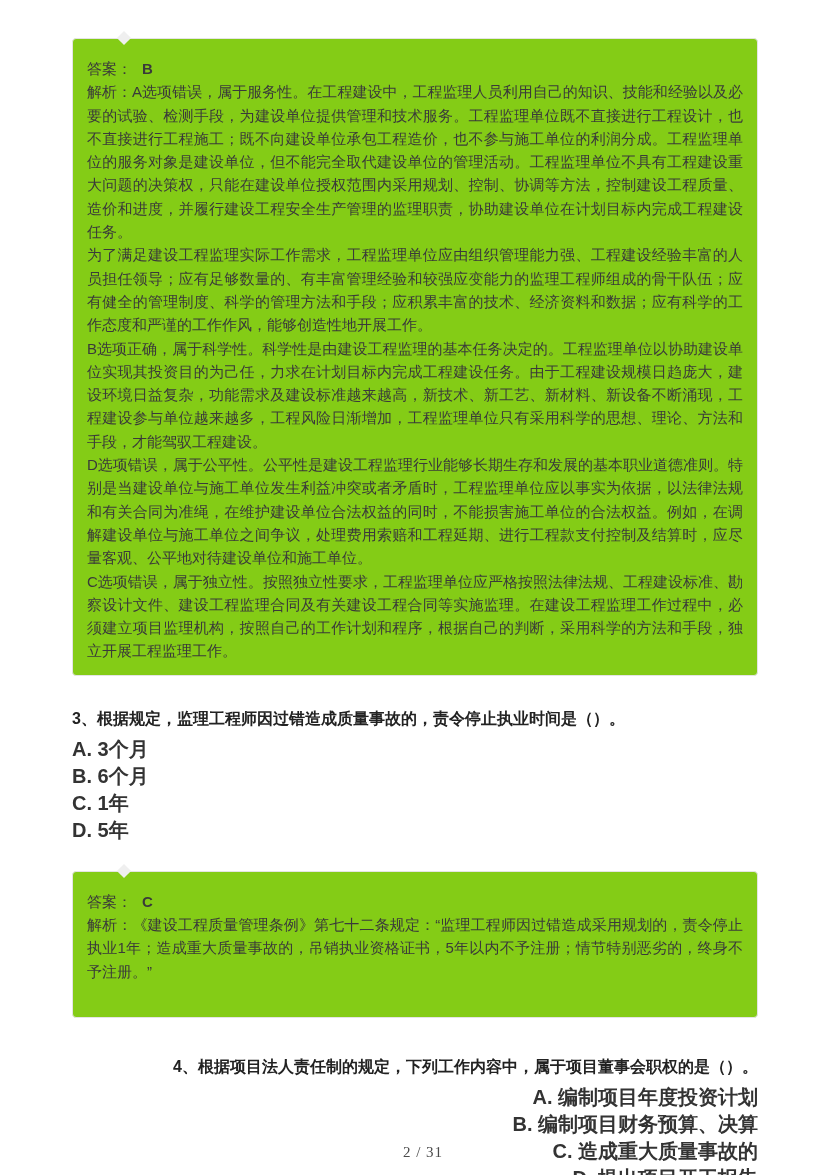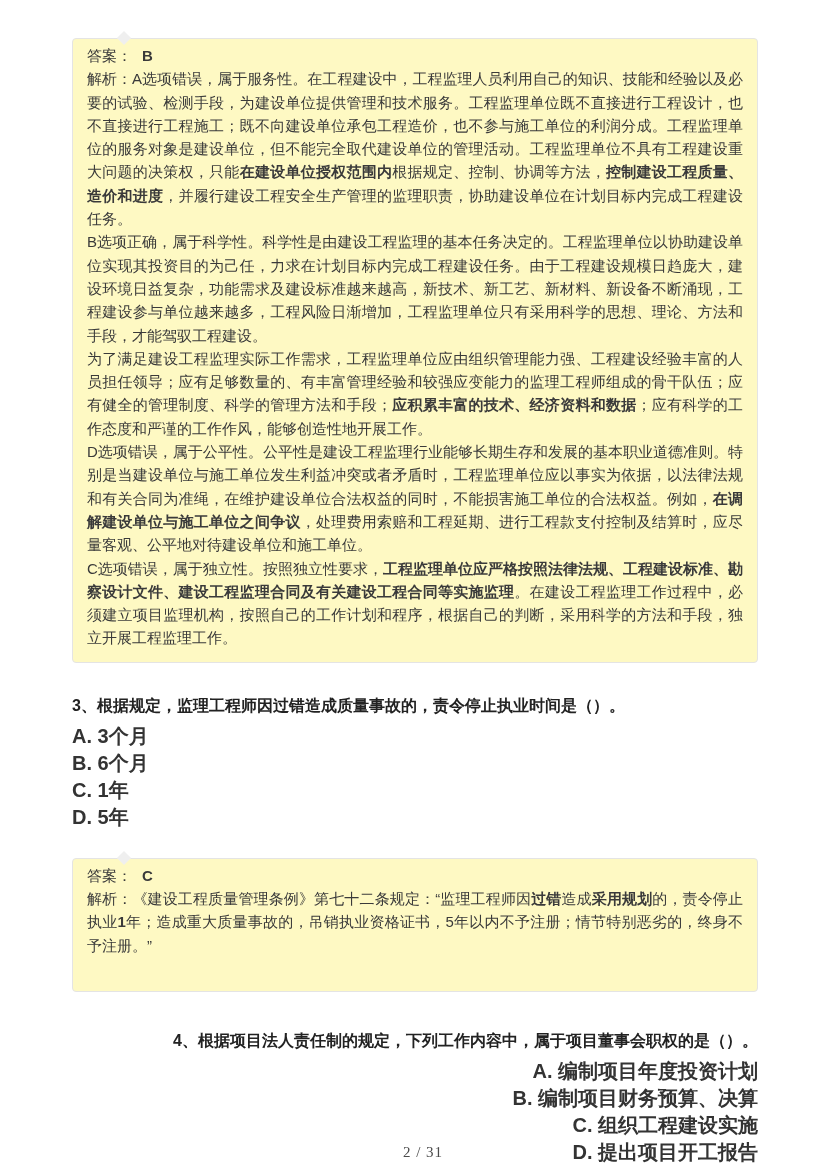--- a/index.html
+++ b/index.html
@@ -12,39 +12,39 @@
     font-family:"Liberation Sans", sans-serif;
     color:#333;
     overflow:hidden;
   }
   .content { padding:38px 72px 0 72px; }
 
   .answer-box {
     position:relative;
     border:1px solid #e4e4e4;
     border-radius:4px;
-    background:#fef9c3;
-    padding:5px 14px 12px 14px;
+    background:#84cc16;
+    padding:18px 14px 12px 14px;
     font-size:15px;
     line-height:23.3px;
     color:#3a3a3a;
     text-align:justify;
   }
   .answer-box.extra-bottom { padding-bottom:34px; }
   .notch {
     position:absolute;
     top:-6px; left:46px;
     width:10px; height:10px;
     background:#efefef;
     transform:rotate(45deg);
   }
   .ans-line { text-align:left; }
   .ans-val { font-weight:bold; margin-left:10px; }
   .para { margin:0; }
-  .b { font-weight:bold; }
+  .b { font-weight:normal; }
 
   .question-block { margin-top:32px;font-weight:bold; }
   .question-text {
     font-size:16px;
     color:#222;
     line-height:22px;
   }
   .option {
     font-size:20px;
     color:#333;
@@ -68,23 +68,23 @@
 <body>
 
 <div class="page">
   <div class="content">
 
     <div class="answer-box">
       <div class="notch"></div>
       <div class="ans-line">
         <span>答案：</span><span class="ans-val">B</span>
       </div>
-      <p class="para"><span>解析：A选项错误，属于服务性。在工程建设中，工程监理人员利用自己的知识、技能和经验以及必要的试验、检测手段，为建设单位提供管理和技术服务。工程监理单位既不直接进行工程设计，也不直接进行工程施工；既不向建设单位承包工程造价，也不参与施工单位的利润分成。工程监理单位的服务对象是建设单位，但不能完全取代建设单位的管理活动。工程监理单位不具有工程建设重大问题的决策权，只能</span><span class="b">在建设单位授权范围内</span><span>根据规定、控制、协调等方法，</span><span class="b">控制建设工程质量、造价和进度</span><span>，并履行建设工程安全生产管理的监理职责，协助建设单位在计划目标内完成工程建设任务。</span></p>
+      <p class="para"><span>解析：A选项错误，属于服务性。在工程建设中，工程监理人员利用自己的知识、技能和经验以及必要的试验、检测手段，为建设单位提供管理和技术服务。工程监理单位既不直接进行工程设计，也不直接进行工程施工；既不向建设单位承包工程造价，也不参与施工单位的利润分成。工程监理单位的服务对象是建设单位，但不能完全取代建设单位的管理活动。工程监理单位不具有工程建设重大问题的决策权，只能</span><span class="b">在建设单位授权范围内</span><span>采用规划、控制、协调等方法，</span><span class="b">控制建设工程质量、造价和进度</span><span>，并履行建设工程安全生产管理的监理职责，协助建设单位在计划目标内完成工程建设任务。</span></p>
+      <p class="para"><span>为了满足建设工程监理实际工作需求，工程监理单位应由组织管理能力强、工程建设经验丰富的人员担任领导；应有足够数量的、有丰富管理经验和较强应变能力的监理工程师组成的骨干队伍；应有健全的管理制度、科学的管理方法和手段；</span><span class="b">应积累丰富的技术、经济资料和数据</span><span>；应有科学的工作态度和严谨的工作作风，能够创造性地开展工作。</span></p>
       <p class="para"><span>B选项正确，属于科学性。科学性是由建设工程监理的基本任务决定的。工程监理单位以协助建设单位实现其投资目的为己任，力求在计划目标内完成工程建设任务。由于工程建设规模日趋庞大，建设环境日益复杂，功能需求及建设标准越来越高，新技术、新工艺、新材料、新设备不断涌现，工程建设参与单位越来越多，工程风险日渐增加，工程监理单位只有采用科学的思想、理论、方法和手段，才能驾驭工程建设。</span></p>
-      <p class="para"><span>为了满足建设工程监理实际工作需求，工程监理单位应由组织管理能力强、工程建设经验丰富的人员担任领导；应有足够数量的、有丰富管理经验和较强应变能力的监理工程师组成的骨干队伍；应有健全的管理制度、科学的管理方法和手段；</span><span class="b">应积累丰富的技术、经济资料和数据</span><span>；应有科学的工作态度和严谨的工作作风，能够创造性地开展工作。</span></p>
       <p class="para"><span>D选项错误，属于公平性。公平性是建设工程监理行业能够长期生存和发展的基本职业道德准则。特别是当建设单位与施工单位发生利益冲突或者矛盾时，工程监理单位应以事实为依据，以法律法规和有关合同为准绳，在维护建设单位合法权益的同时，不能损害施工单位的合法权益。例如，</span><span class="b">在调解建设单位与施工单位之间争议</span><span>，处理费用索赔和工程延期、进行工程款支付控制及结算时，应尽量客观、公平地对待建设单位和施工单位。</span></p>
       <p class="para"><span>C选项错误，属于独立性。按照独立性要求，</span><span class="b">工程监理单位应严格按照法律法规、工程建设标准、勘察设计文件、建设工程监理合同及有关建设工程合同等实施监理</span><span>。在建设工程监理工作过程中，必须建立项目监理机构，按照自己的工作计划和程序，根据自己的判断，采用科学的方法和手段，独立开展工程监理工作。</span></p>
     </div>
 
     <div class="question-block">
       <div class="question-text">3、根据规定，监理工程师因过错造成质量事故的，责令停止执业时间是（）。</div>
       <div class="option">A. 3个月</div>
       <div class="option">B. 6个月</div>
       <div class="option">C. 1年</div>
       <div class="option">D. 5年</div>
@@ -95,20 +95,20 @@
       <div class="ans-line">
         <span>答案：</span><span class="ans-val">C</span>
       </div>
       <p class="para"><span>解析：《建设工程质量管理条例》第七十二条规定：“监理工程师因</span><span class="b">过错</span><span>造成</span><span class="b">采用规划</span><span>的，责令停止执业</span><span class="b">1</span><span>年；造成重大质量事故的，吊销执业资格证书，5年以内不予注册；情节特别恶劣的，终身不予注册。”</span></p>
     </div>
 
     <div class="question-block gap-q4">
       <div class="question-text">4、根据项目法人责任制的规定，下列工作内容中，属于项目董事会职权的是（）。</div>
       <div class="option">A. 编制项目年度投资计划</div>
       <div class="option">B. 编制项目财务预算、决算</div>
-      <div class="option">C. 组织工程建设实施</div>
+      <div class="option">C. 造成重大质量事故的</div>
       <div class="option">D. 提出项目开工报告</div>
     </div>
 
   </div>
 
   <div class="page-footer">2 / 31</div>
 </div>
 
 </body></html>

